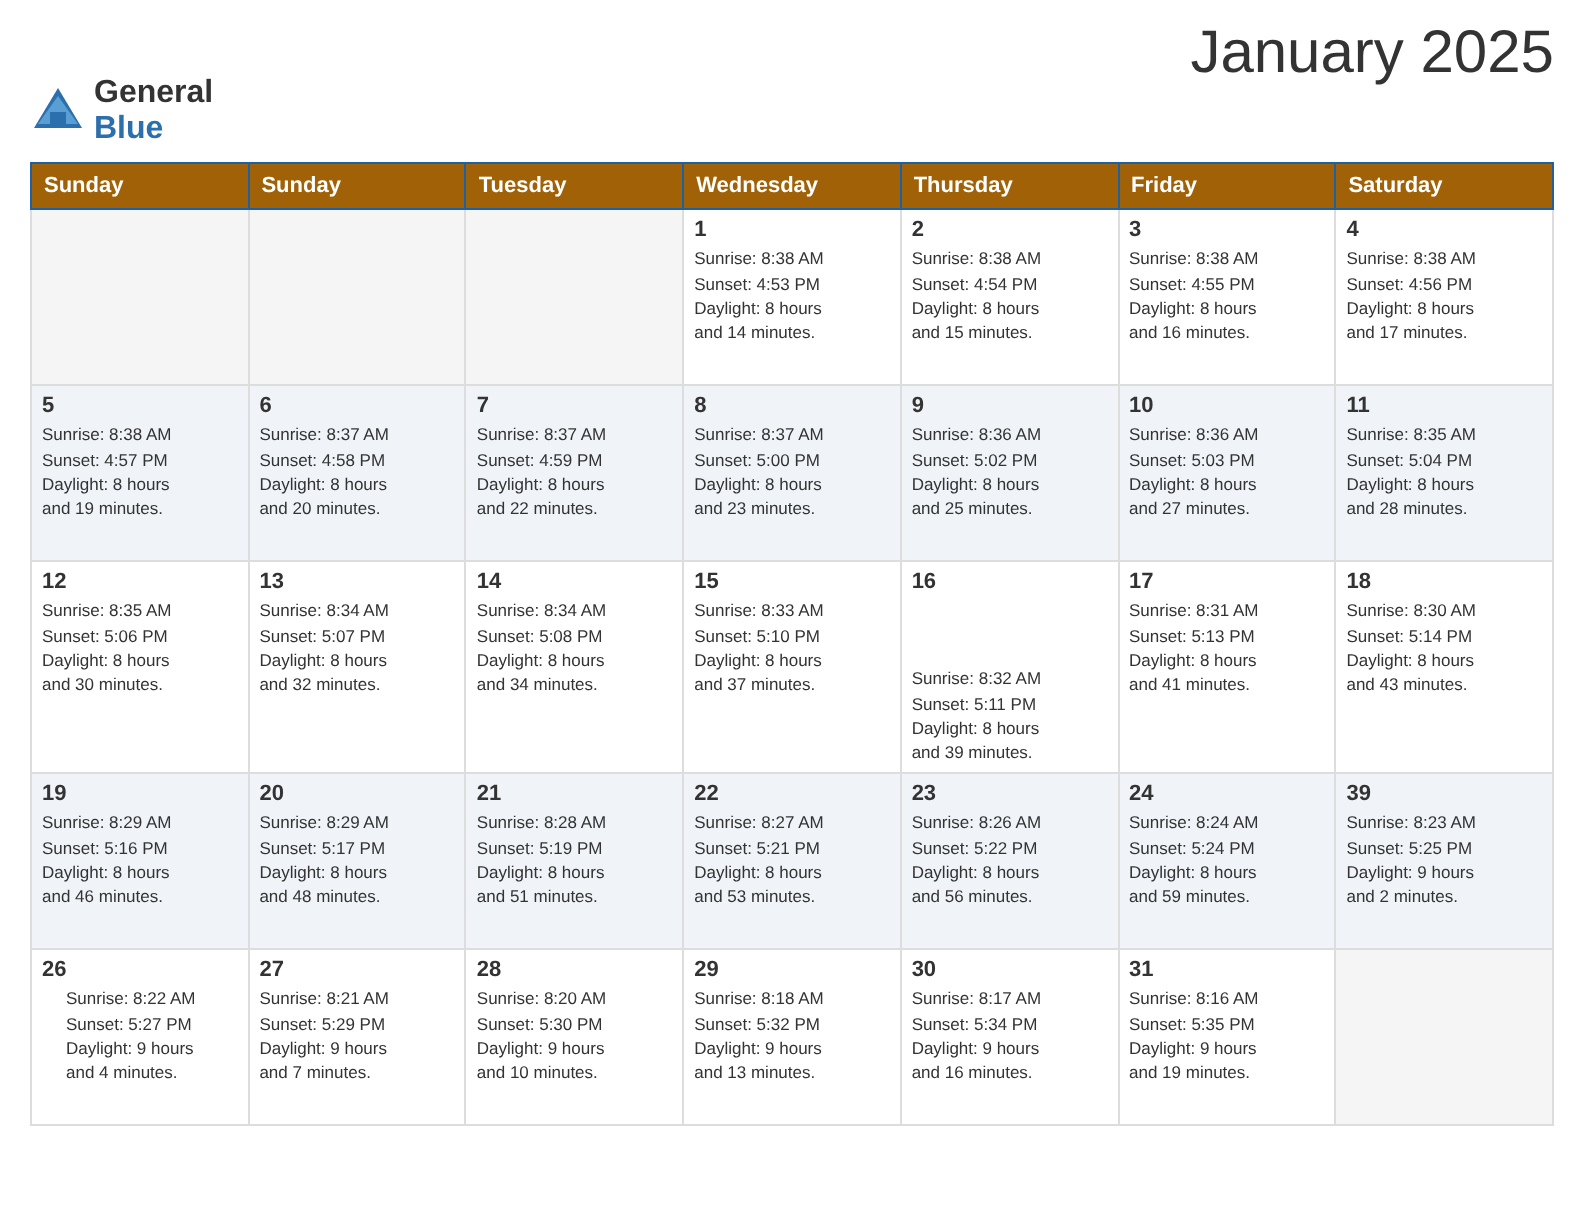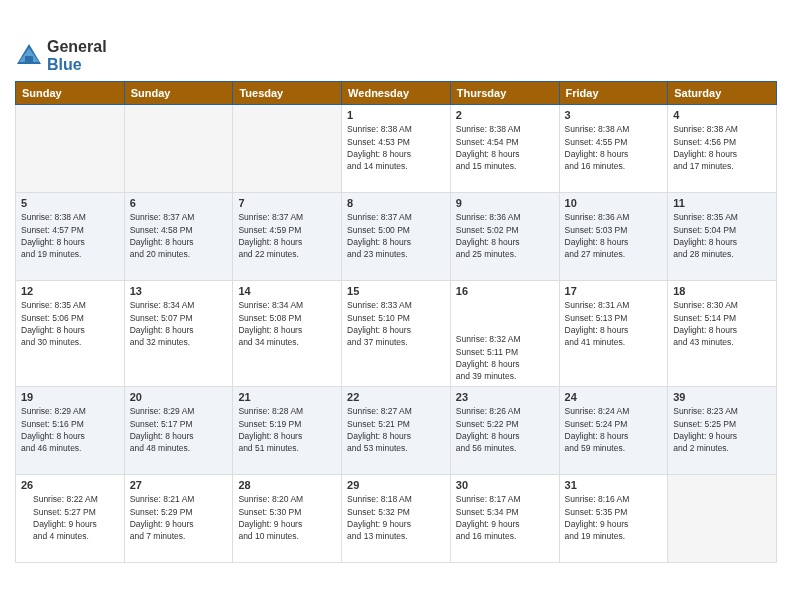--- a/index.html
+++ b/index.html
@@ -111,20 +111,21 @@
         <polygon points="14,2 26,22 2,22" fill="#2c6fad"></polygon>
         <polygon points="14,6 24,20 4,20" fill="#5a9fd4"></polygon>
         <rect x="10" y="14" width="8" height="8" fill="#2c6fad"></rect>
       </svg>
       <div class="logo-text">
         <span class="logo-general">General</span>
         <span class="logo-blue">Blue</span>
       </div>
     </div>
     <div class="title-block">
+      <div class="month-title">January 2025</div>
     </div>
   </div>
 
   <table class="calendar">
     <thead>
       <tr>
         <th>Sunday</th>
         <th>Sunday</th>
         <th>Tuesday</th>
         <th>Wednesday</th>

